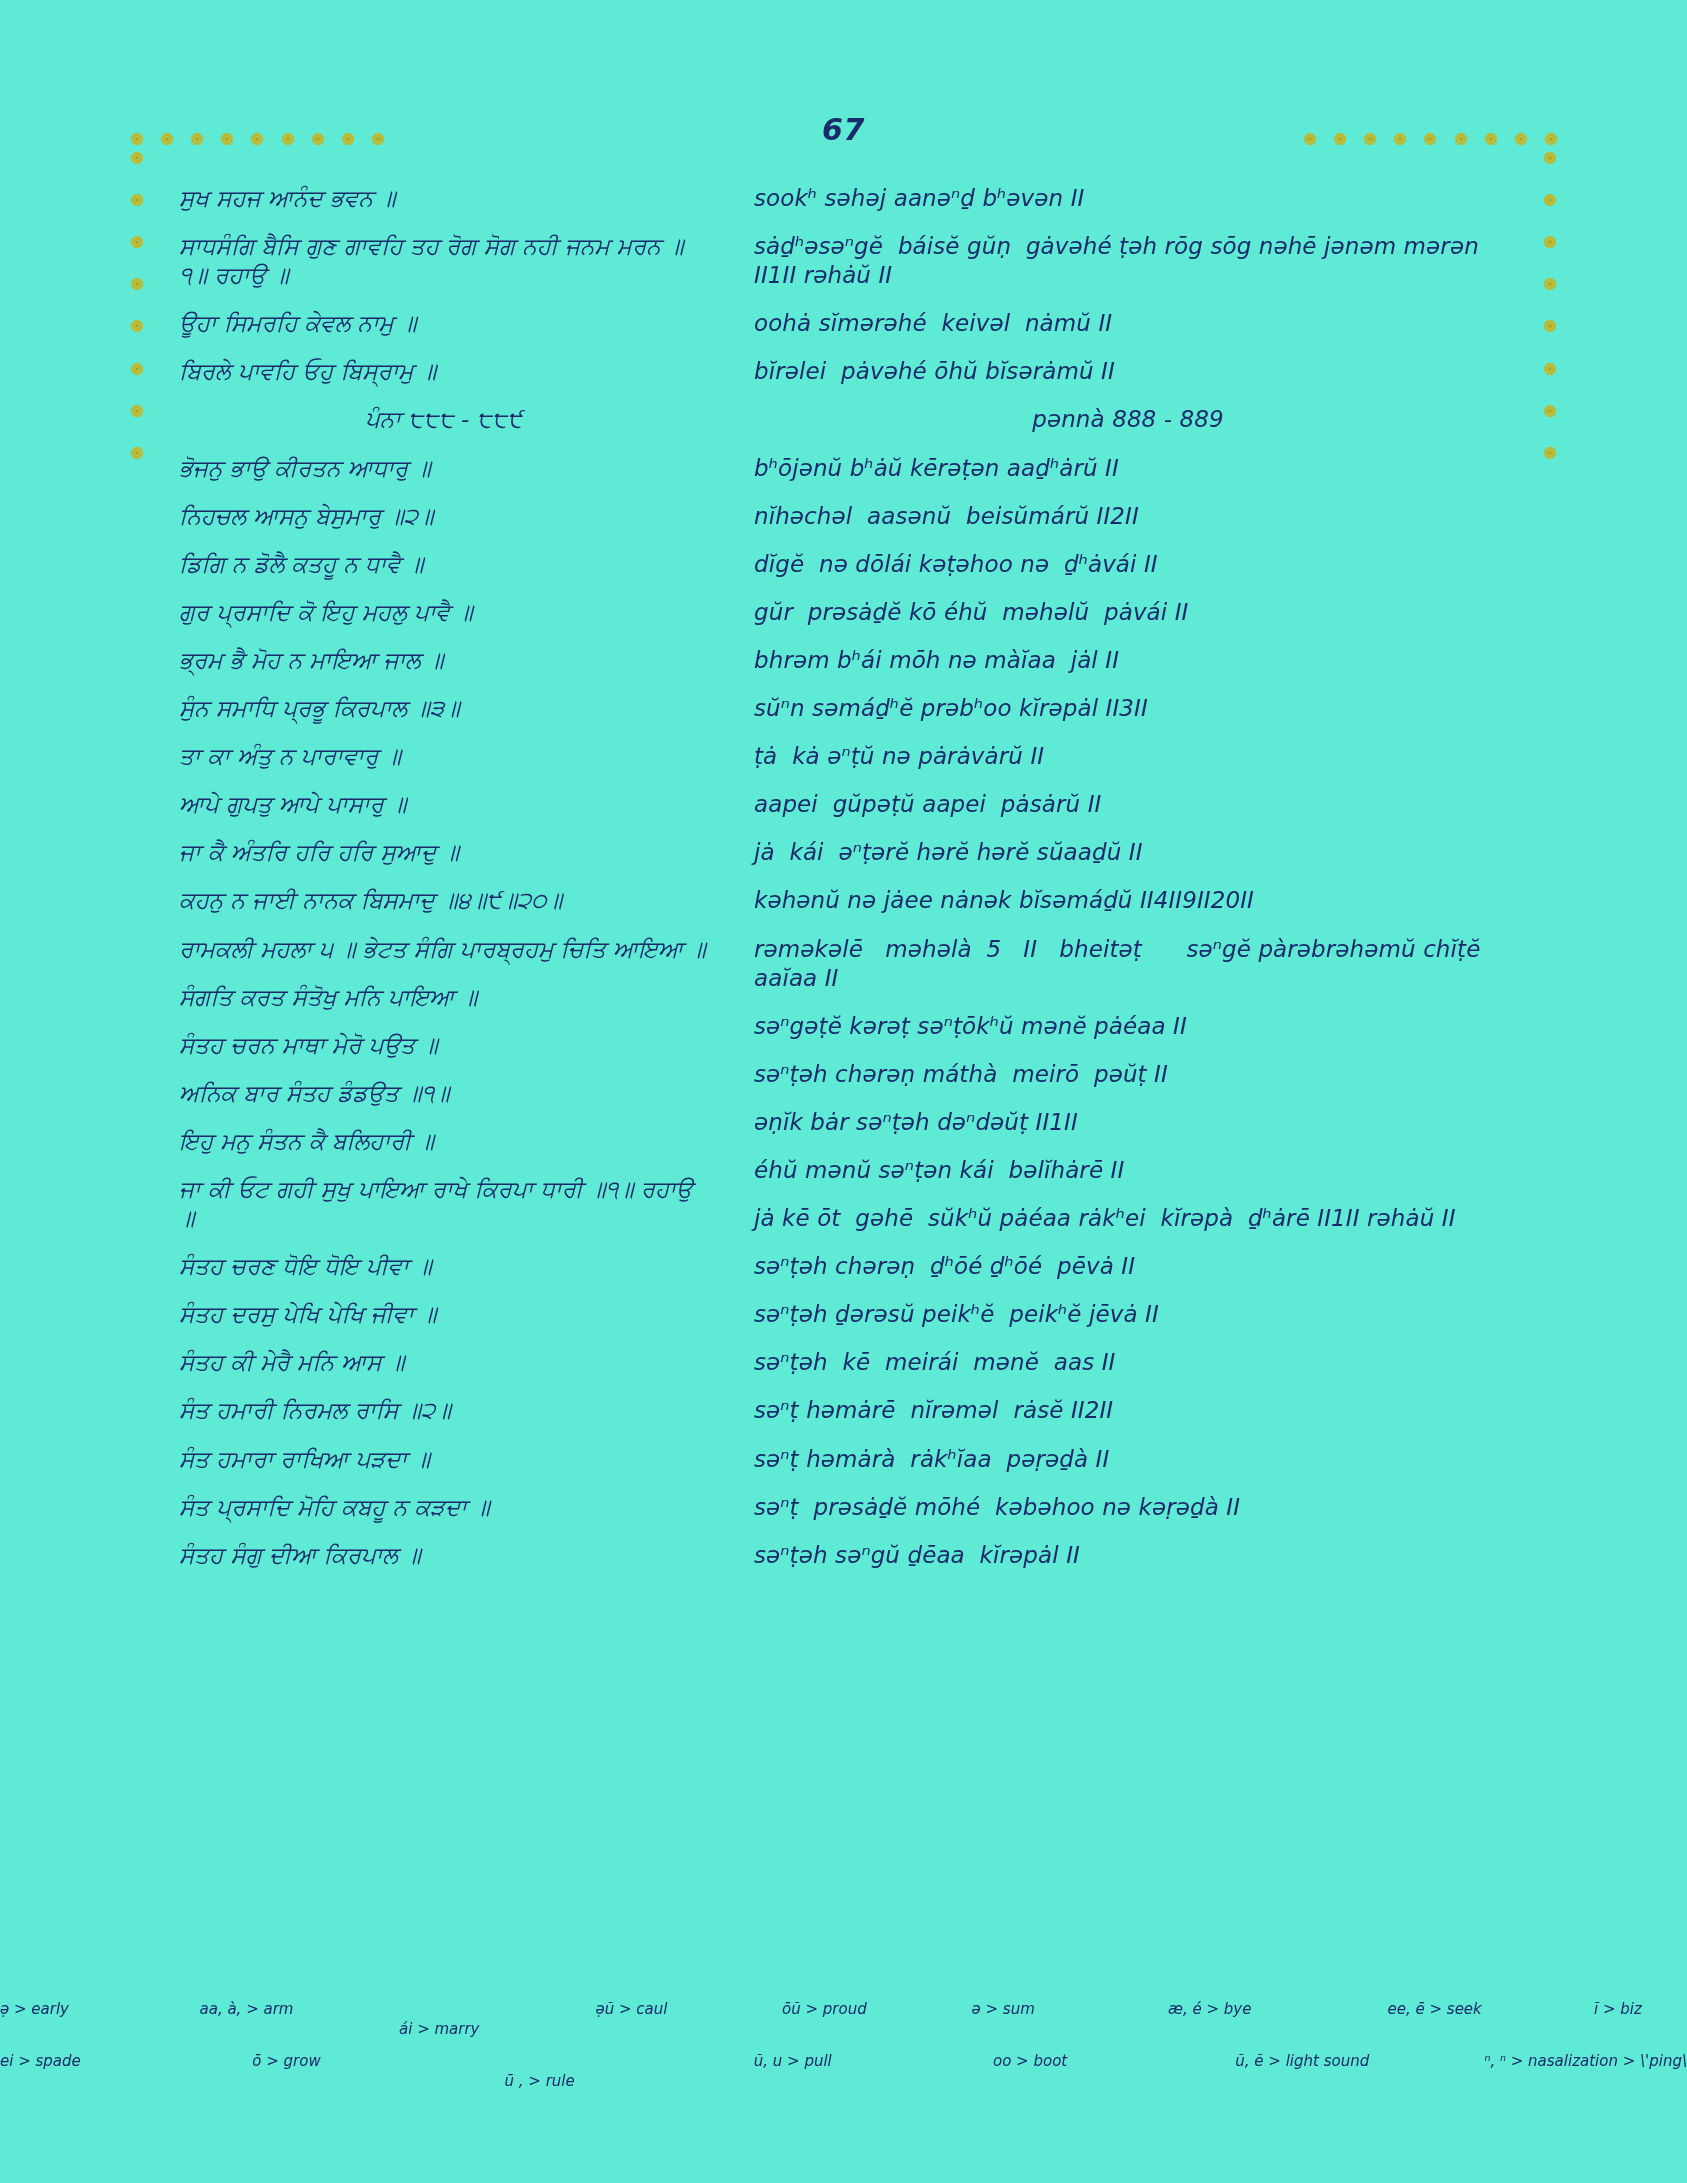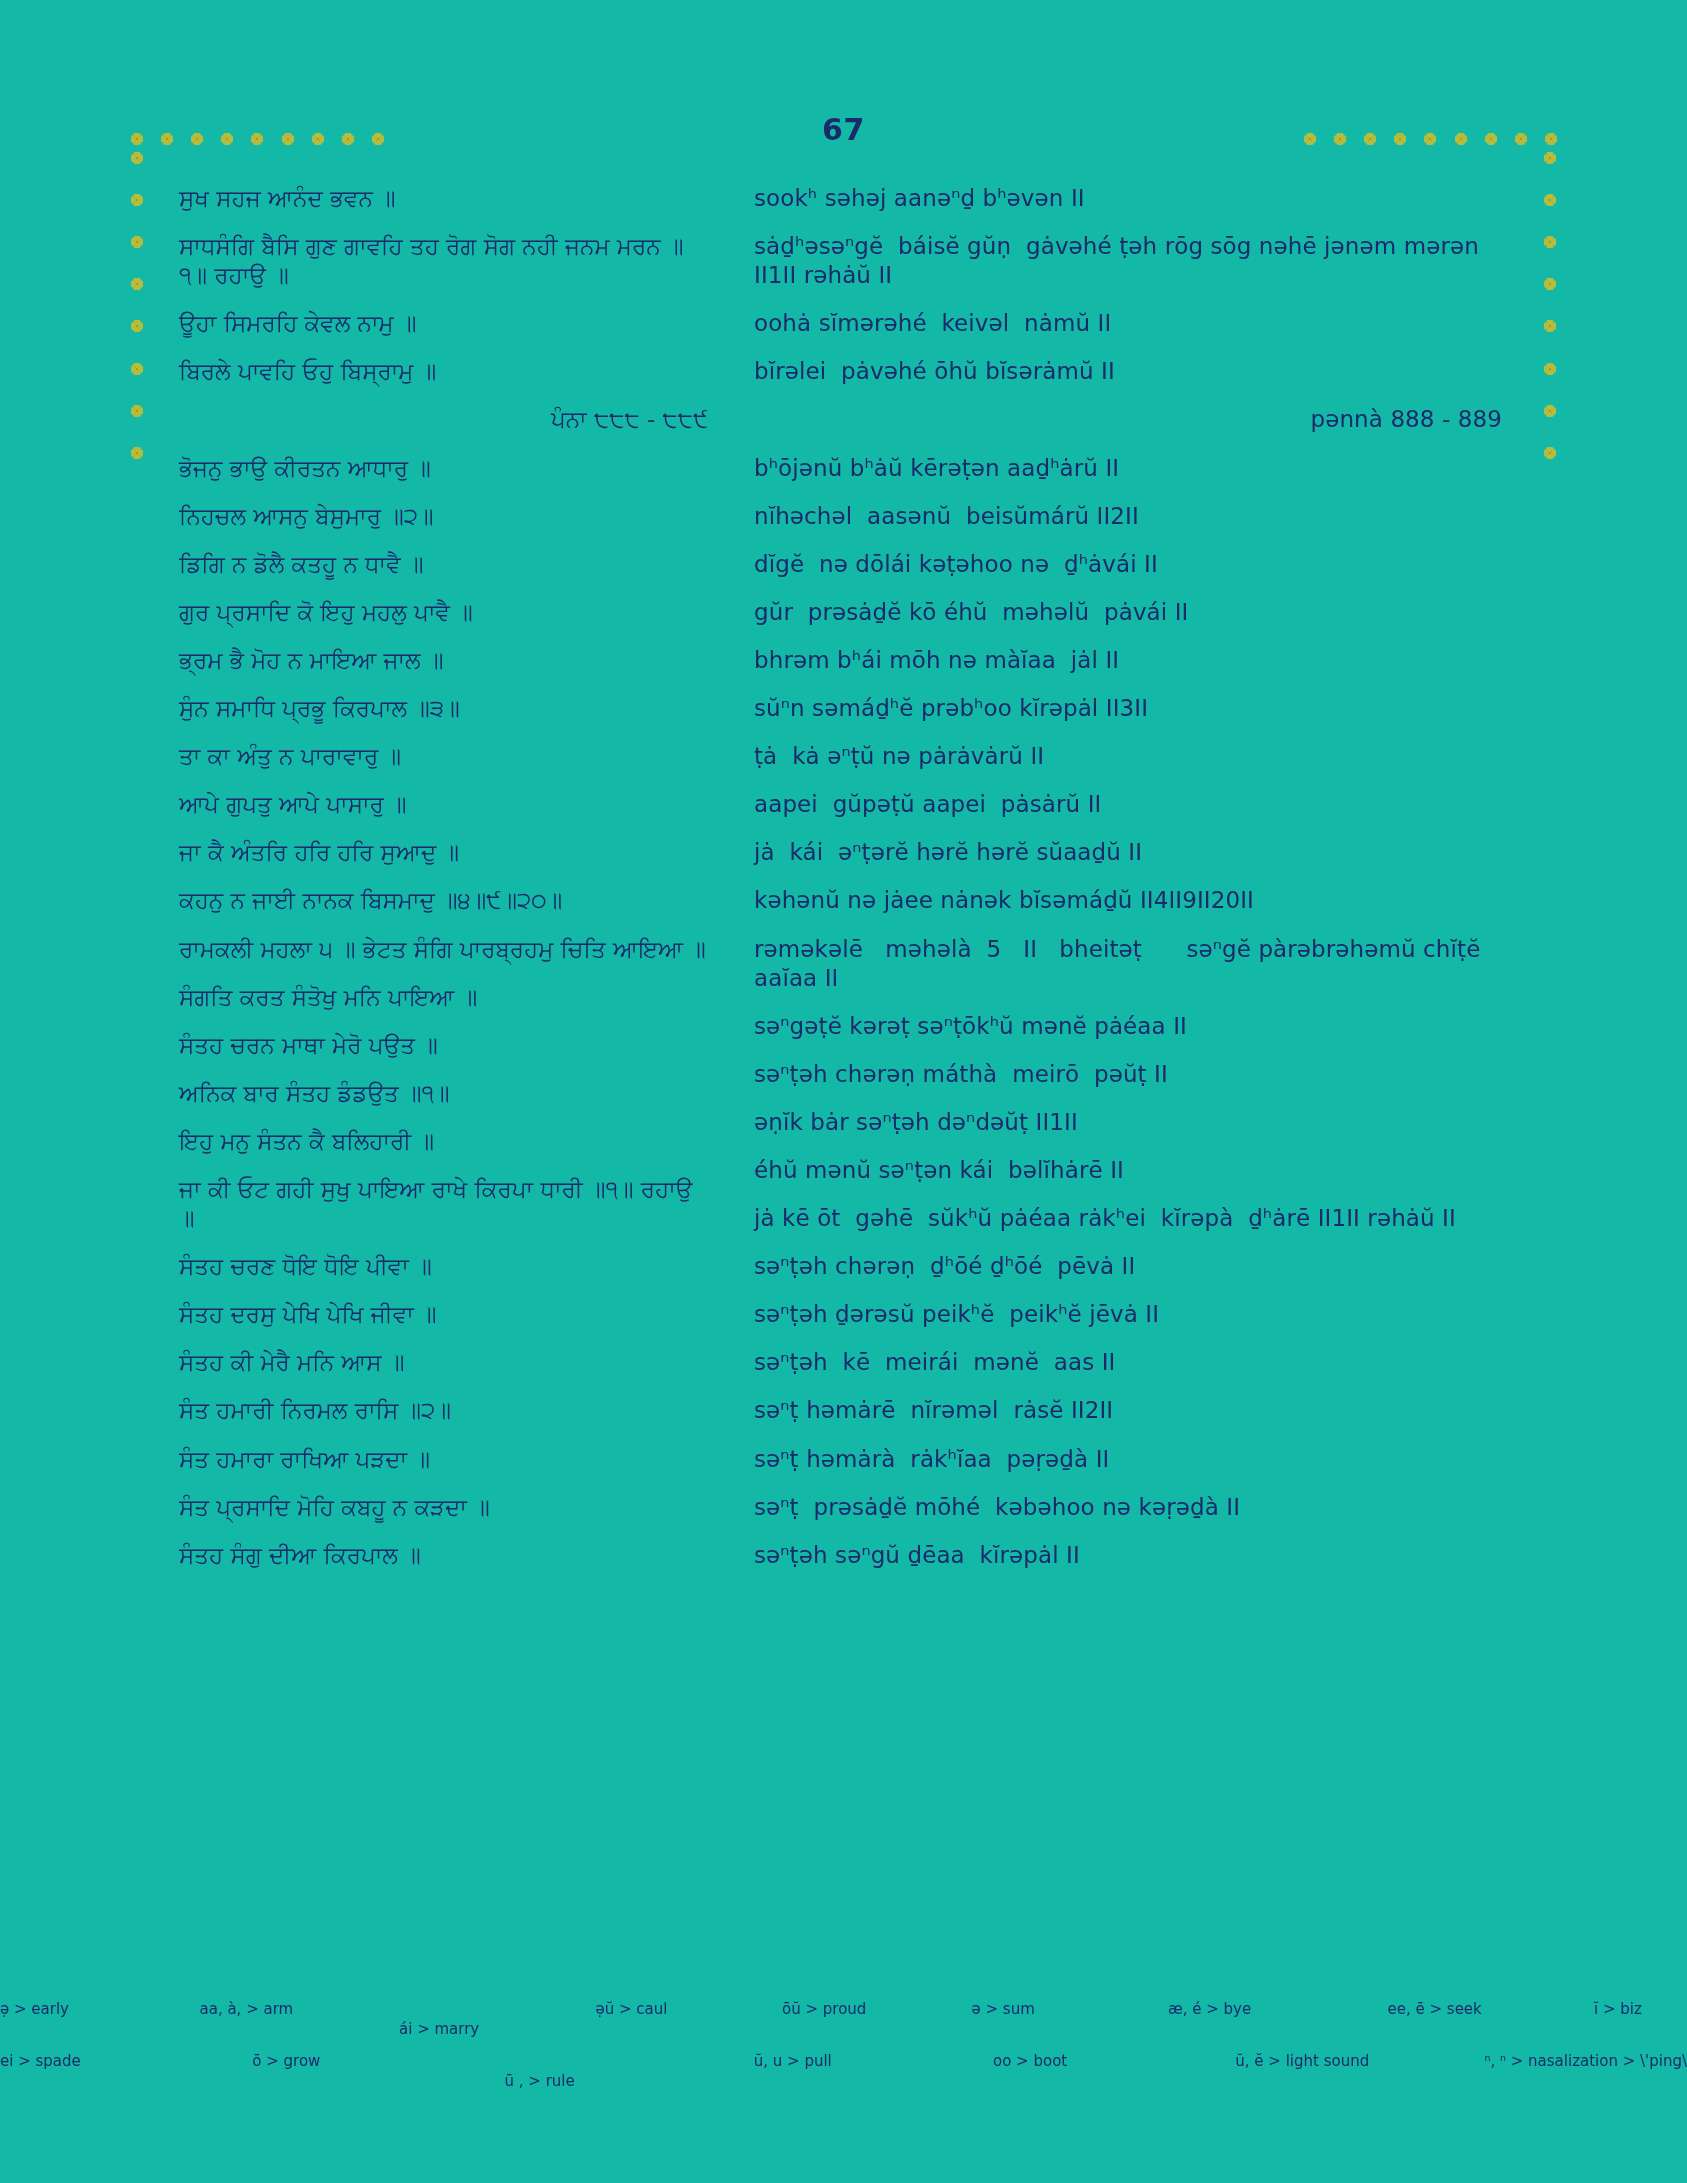--- a/index.html
+++ b/index.html
@@ -11,21 +11,22 @@
     width: 1687px;
     height: 2183px;
     font-family: "DejaVu Sans", sans-serif;
     color: #1b2a6b;
     position: relative;
     overflow: hidden;
   }
   .page {
     position: absolute;
     inset: 0;
-    background: #14b8a6;
+    background: #5eead4;
+    font-style: italic;
   }
   
   .page-number {
     position: absolute;
     top: 112px;
     left: 0;
     width: 100%;
     text-align: center;
     font-size: 30px;
     font-weight: bold;
@@ -98,21 +99,21 @@
     white-space: pre-wrap;
   }
   .col-gurmukhi .line {
     font-family: "DejaVu Sans", sans-serif;
   }
   .col-translit .line {
     font-family: "DejaVu Sans", sans-serif;
     letter-spacing: 0.1px;
   }
   .ang-ref {
-    text-align: right;
+    text-align: center;
   }
   
   .footer {
     position: absolute;
     left: 0;
     bottom: 78px;
     width: 100%;
     font-size: 15px;
     color: #1b2a6b;
   }

